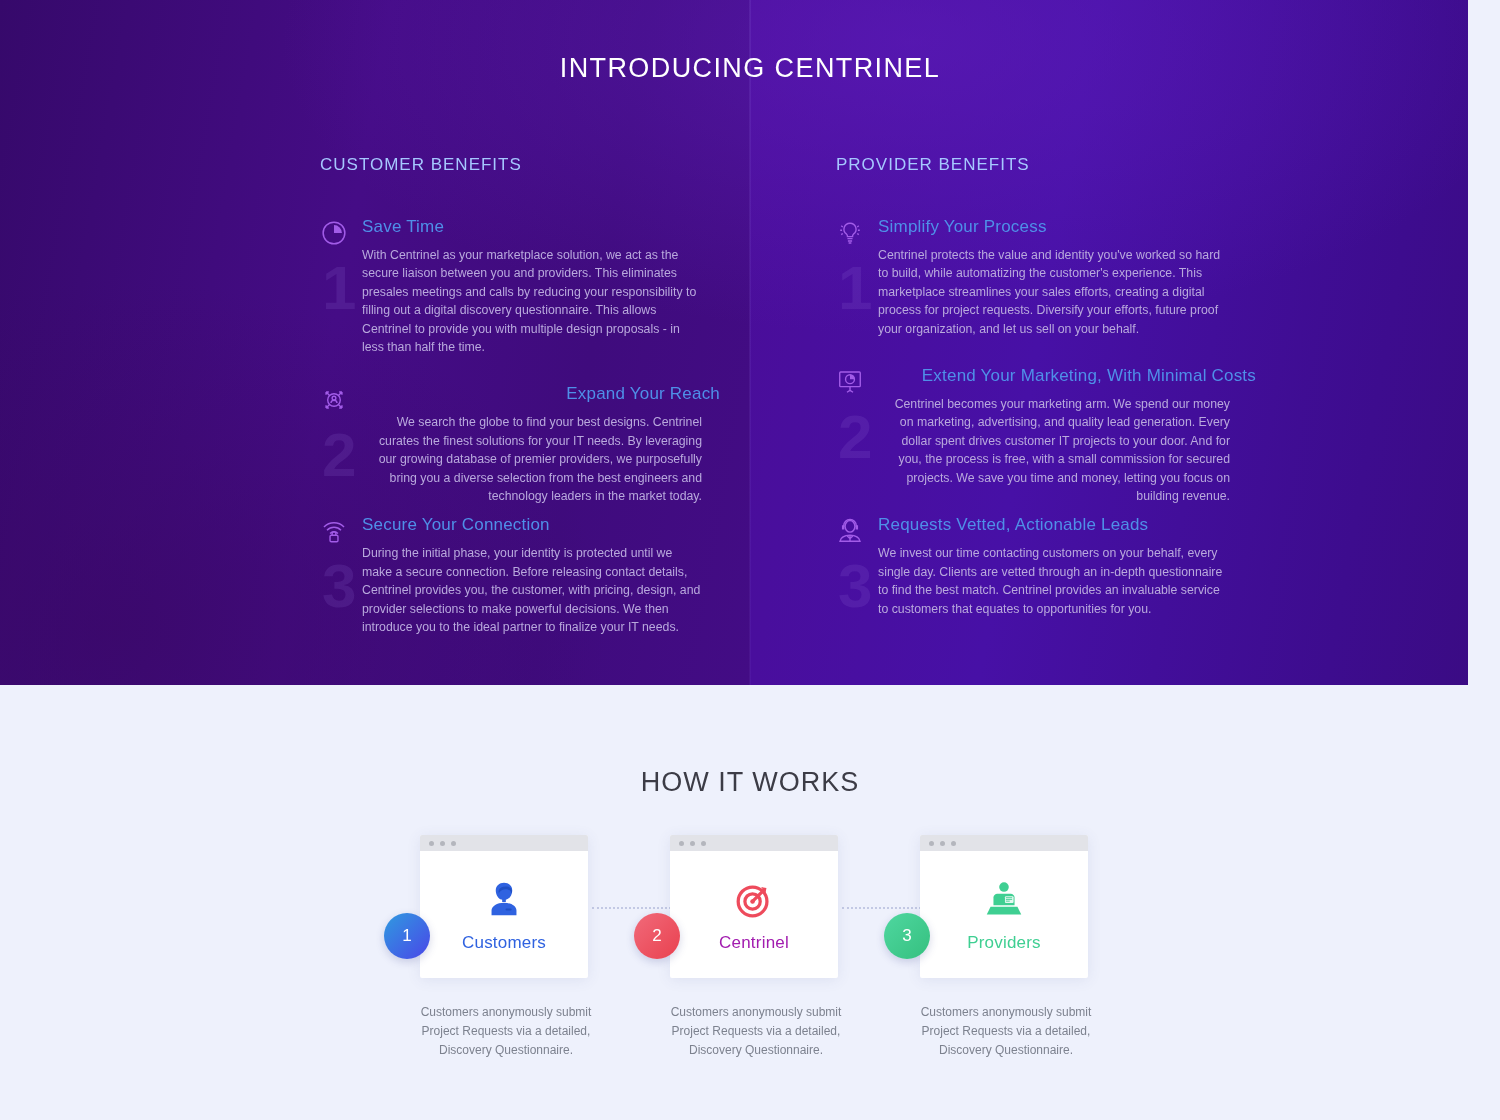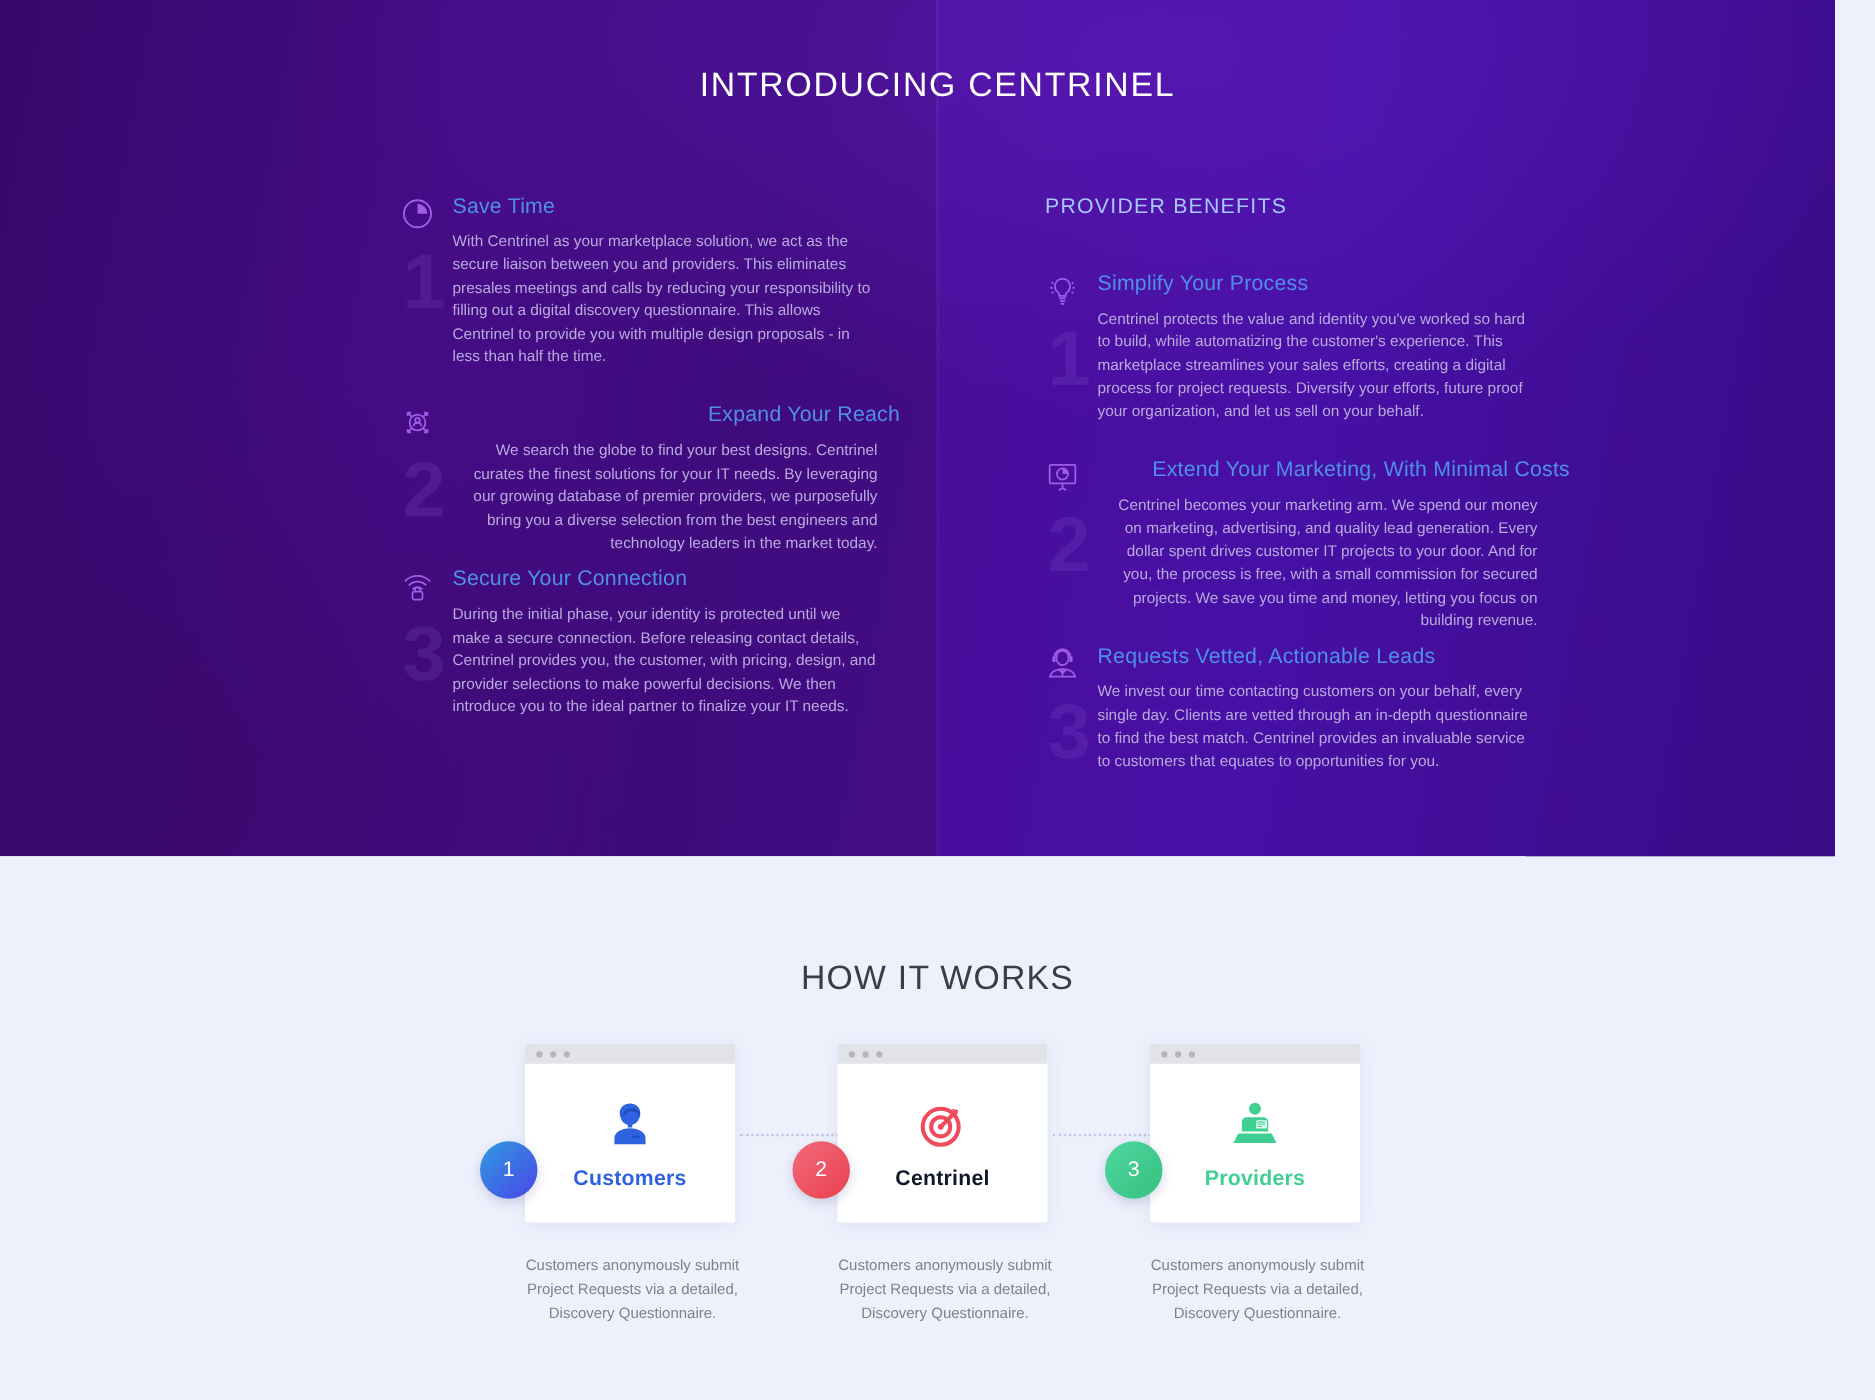--- a/index.html
+++ b/index.html
@@ -172,21 +172,21 @@
     display: flex;
     flex-direction: column;
     align-items: center;
     justify-content: center;
     gap: 10px;
   }
   .card-icon { width: 46px; height: 46px; }
   .card-icon svg { width: 100%; height: 100%; display: block; }
   .card-label {
     font-size: 17px;
-    font-weight: 700;
+    font-weight: 400;
     letter-spacing: 0.2px;
   }
 
   .badge {
     position: absolute;
     left: 8px; top: 78px;
     width: 46px; height: 46px;
     border-radius: 50%;
     display: flex;
     align-items: center;
@@ -217,20 +217,21 @@
 <section class="hero">
   <div class="hero-bg-left"></div>
   <div class="hero-bg-right"></div>
   <div class="hero-glow"></div>
   <div class="hero-seam"></div>
 
   <div class="hero-inner">
     <h1 class="hero-title">INTRODUCING CENTRINEL</h1>
 
     <div class="col col-left">
+      <div class="col-heading">CUSTOMER BENEFITS</div>
 
       <div class="benefit b1">
         <span class="benefit-num">1</span>
         <span class="benefit-icon">
           <svg viewBox="0 0 24 24" fill="none" stroke="currentColor" stroke-width="1.3">
             <circle cx="12" cy="12" r="9.3"></circle>
             <path d="M12 5.2 A6.8 6.8 0 0 1 18.8 12 L12 12 Z" fill="currentColor" stroke="none"></path>
           </svg>
         </span>
         <div class="benefit-title">Save Time</div>
@@ -360,21 +361,21 @@
         <div class="card-body">
           <span class="card-icon">
             <svg viewBox="0 0 48 48" fill="none" stroke="#ee4b5c" stroke-width="3.4">
               <circle cx="22.5" cy="25.5" r="15"></circle>
               <circle cx="22.5" cy="25.5" r="8"></circle>
               <circle cx="22.5" cy="25.5" r="2.4" fill="#ee4b5c" stroke="none"></circle>
               <path d="M22.5 25.5 L34 14" stroke-width="3.4" stroke-linecap="round"></path>
               <path d="M31.5 10.5 l5.5 1 -1 5.5 z" fill="#ee4b5c" stroke="none"></path>
             </svg>
           </span>
-          <span class="card-label" style="color:#0f172a">Centrinel</span>
+          <span class="card-label" style="color:#a21caf">Centrinel</span>
         </div>
       </div>
       <div class="step-caption">Customers anonymously submit Project Requests via a detailed, Discovery Questionnaire.</div>
     </div>
 
     <div class="step s3">
       <div class="badge badge-3">3</div>
       <div class="card">
         <div class="card-bar">
           <span class="dot"></span>

